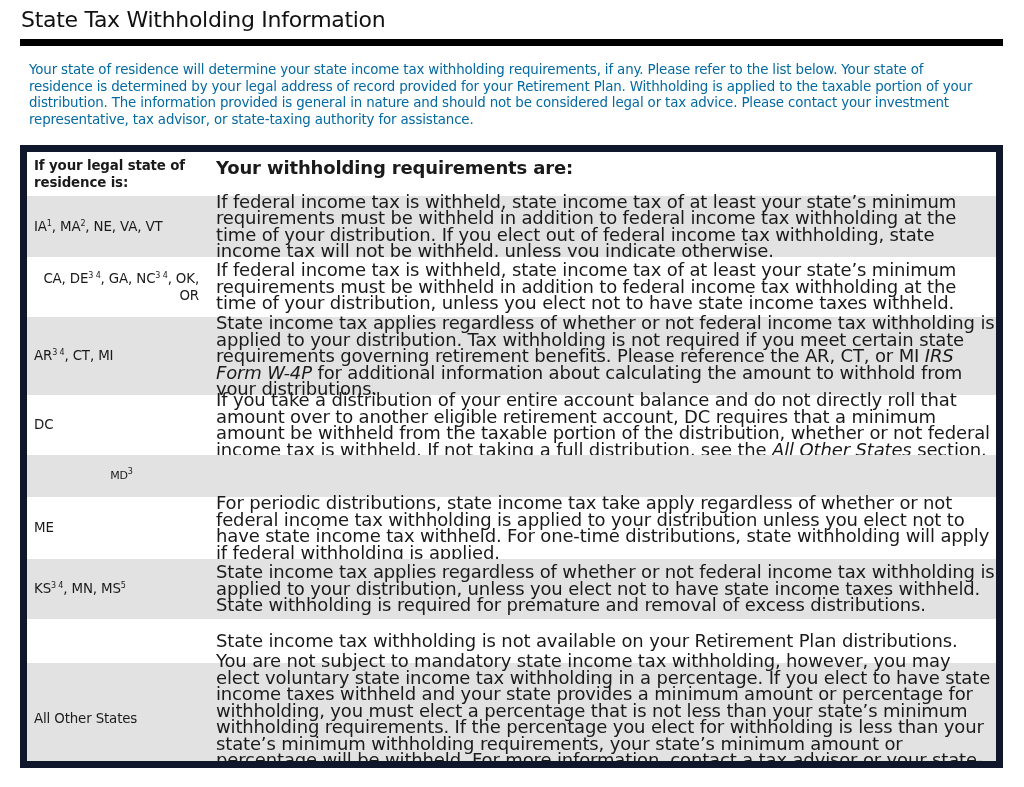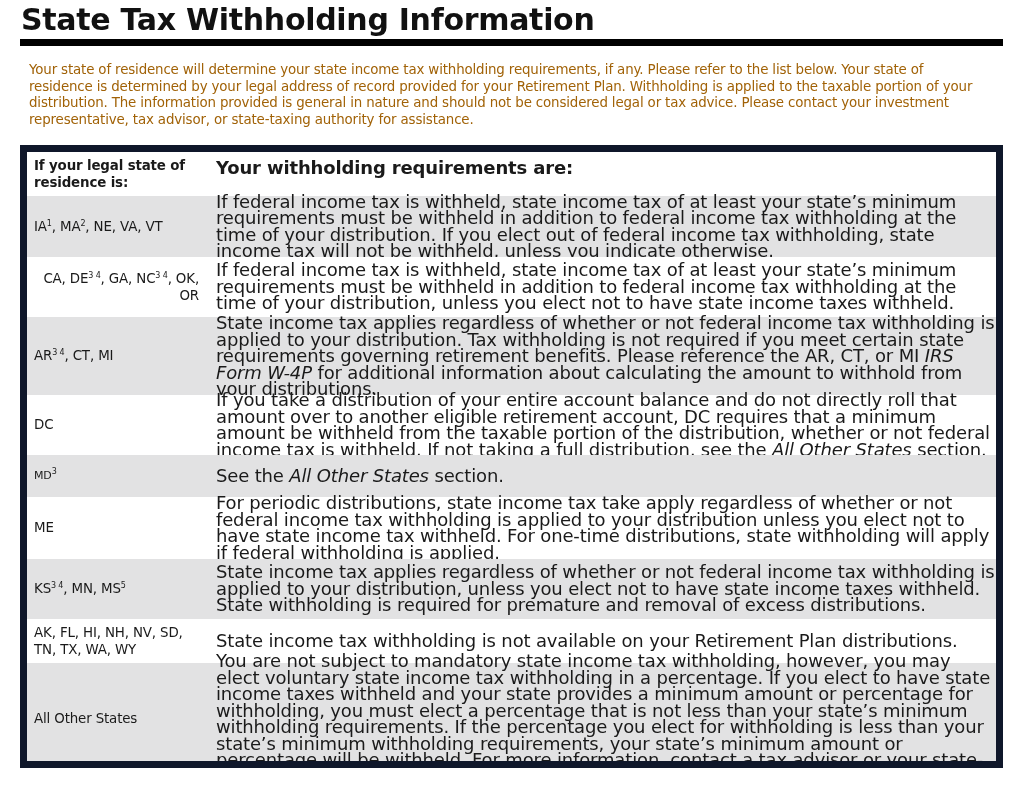--- a/index.html
+++ b/index.html
@@ -4,31 +4,31 @@
 <style>
   html, body { margin: 0; padding: 0; background: #ffffff; }
   body {
     width: 1024px; height: 787px; overflow: hidden;
     font-family: "DejaVu Sans", sans-serif;
     color: #1a1a1a;
     position: relative;
   }
   .title {
     position: absolute; left: 21px; top: 3px;
-    font-size: 30px; font-weight: bold; letter-spacing: -0.3px;
+    font-size: 22px; font-weight: normal; letter-spacing: -0.3px;
     color: #111;
     line-height: 34px;
   }
   .rule {
     position: absolute; left: 20px; top: 39px; width: 983px; height: 7px;
     background: #000;
   }
   .intro {
     position: absolute; left: 29px; top: 62px; width: 950px;
-    font-size: 13.4px; line-height: 16.5px; color: #a16207;
+    font-size: 13.4px; line-height: 16.5px; color: #0369a1;
     letter-spacing: -0.15px;
   }
   .table {
     position: absolute; left: 20px; top: 145px; width: 983px; height: 623px;
     border: 7px solid #0f172a;
     box-sizing: border-box;
     overflow: hidden;
   }
   .row {
     position: absolute; left: 0; width: 100%;
@@ -88,44 +88,40 @@
   </div>
 
   <div class="row plain" style="top:243px;height:60px;">
     <div class="c1">
       <span>DC</span>
     </div>
     <div class="c2"><span>If you take a distribution of your entire account balance and do not directly roll that amount over to another eligible retirement account, DC requires that a minimum amount be withheld from the taxable portion of the distribution, whether or not federal income tax is withheld. If not taking a full distribution, see the </span><em>All Other States</em><span> section.</span></div>
   </div>
 
   <div class="row shaded" style="top:303px;height:42px;">
-    <div class="c1" style="font-size:11px;">
+    <div class="c1" style="font-size:11px;text-align:center;">
       <span>MD</span><sup>3</sup>
     </div>
-    <div class="c2"><span>See the </span><em>All Other States</em><span> section.</span></div>
   </div>
 
   <div class="row plain" style="top:345px;height:62px;">
     <div class="c1">
       <span>ME</span>
     </div>
     <div class="c2">For periodic distributions, state income tax take apply regardless of whether or not federal income tax withholding is applied to your distribution unless you elect not to have state income tax withheld. For one-time distributions, state withholding will apply if federal withholding is applied.</div>
   </div>
 
   <div class="row shaded" style="top:407px;height:60px;">
     <div class="c1">
       <span>KS</span><sup>3 4</sup>, <span>MN</span>, <span>MS</span><sup>5</sup>
     </div>
     <div class="c2">State income tax applies regardless of whether or not federal income tax withholding is applied to your distribution, unless you elect not to have state income taxes withheld. State withholding is required for premature and removal of excess distributions.</div>
   </div>
 
   <div class="row plain" style="top:467px;height:44px;">
-    <div class="c1" style="width:170px;">
-      <span>AK</span>, <span>FL</span>, <span>HI</span>, <span>NH</span>, <span>NV</span>, <span>SD</span>, <span>TN</span>, <span>TX</span>, <span>WA</span>, <span>WY</span>
-    </div>
     <div class="c2">State income tax withholding is not available on your Retirement Plan distributions.</div>
   </div>
 
   <div class="row shaded" style="top:511px;height:112px;">
     <div class="c1">
       <span>All Other States</span>
     </div>
     <div class="c2">You are not subject to mandatory state income tax withholding, however, you may elect voluntary state income tax withholding in a percentage. If you elect to have state income taxes withheld and your state provides a minimum amount or percentage for withholding, you must elect a percentage that is not less than your state’s minimum withholding requirements. If the percentage you elect for withholding is less than your state’s minimum withholding requirements, your state’s minimum amount or percentage will be withheld. For more information, contact a tax advisor or your state-taxing authority.</div>
   </div>
 </div>

